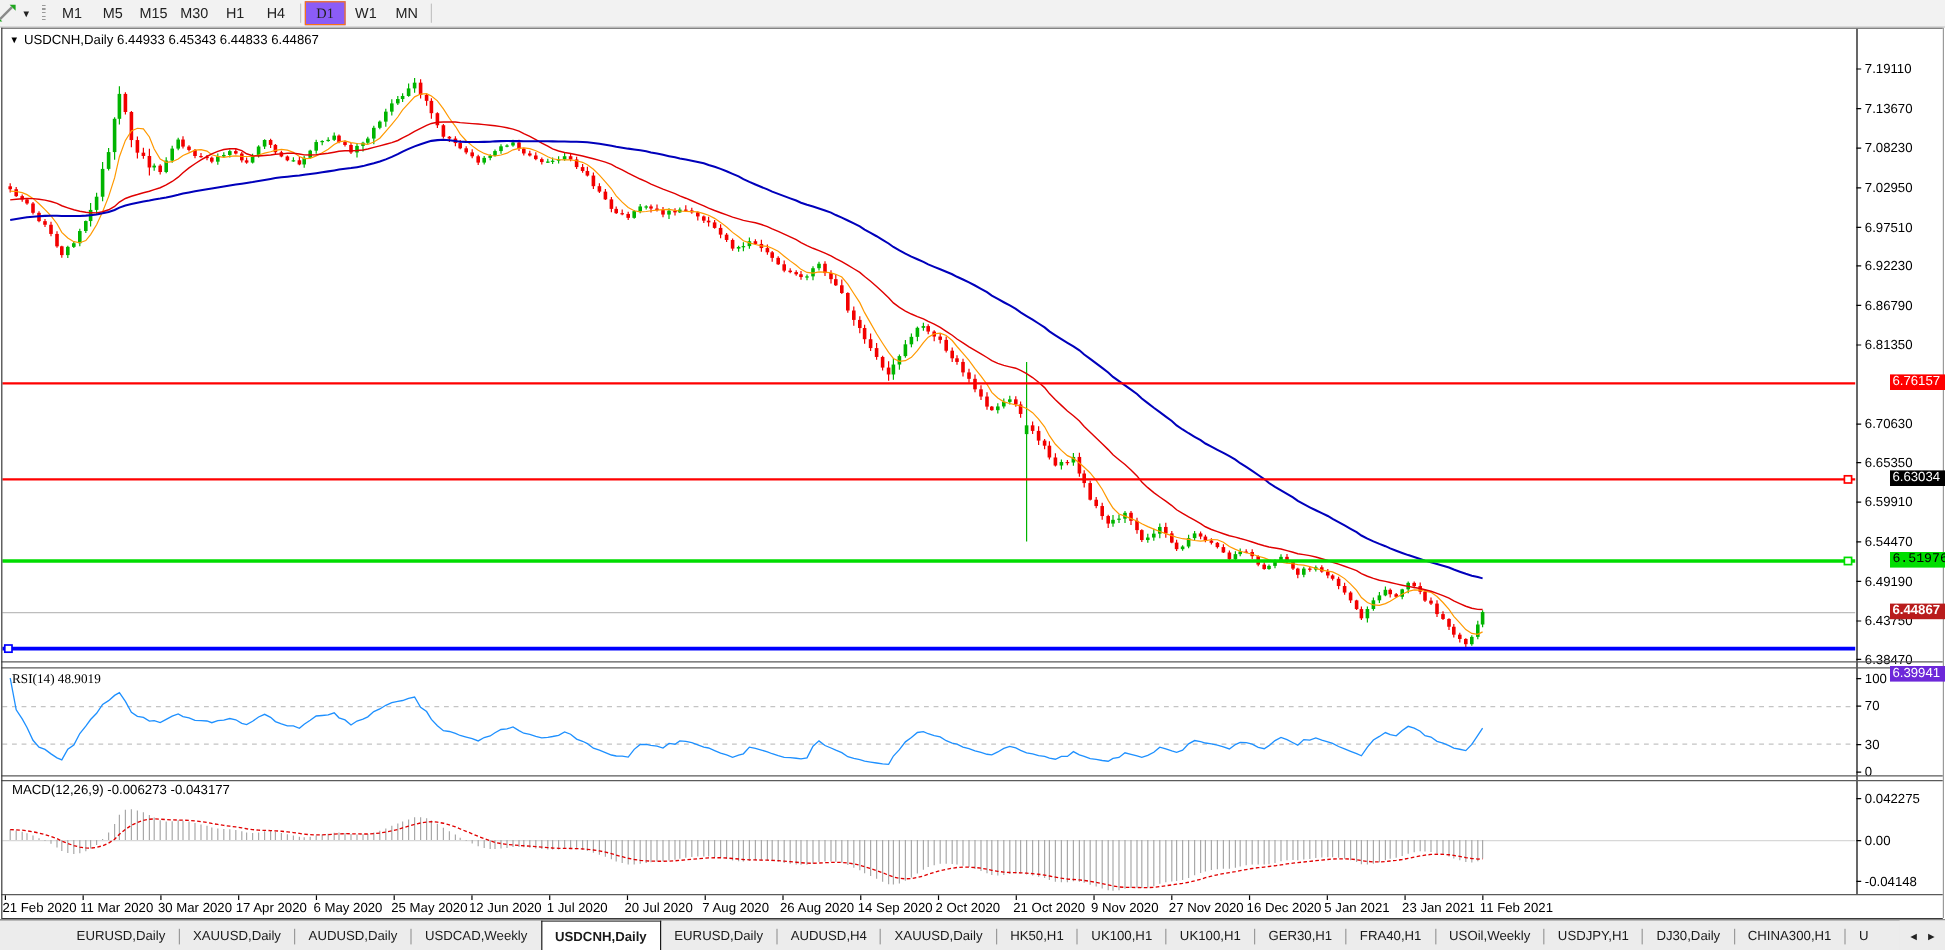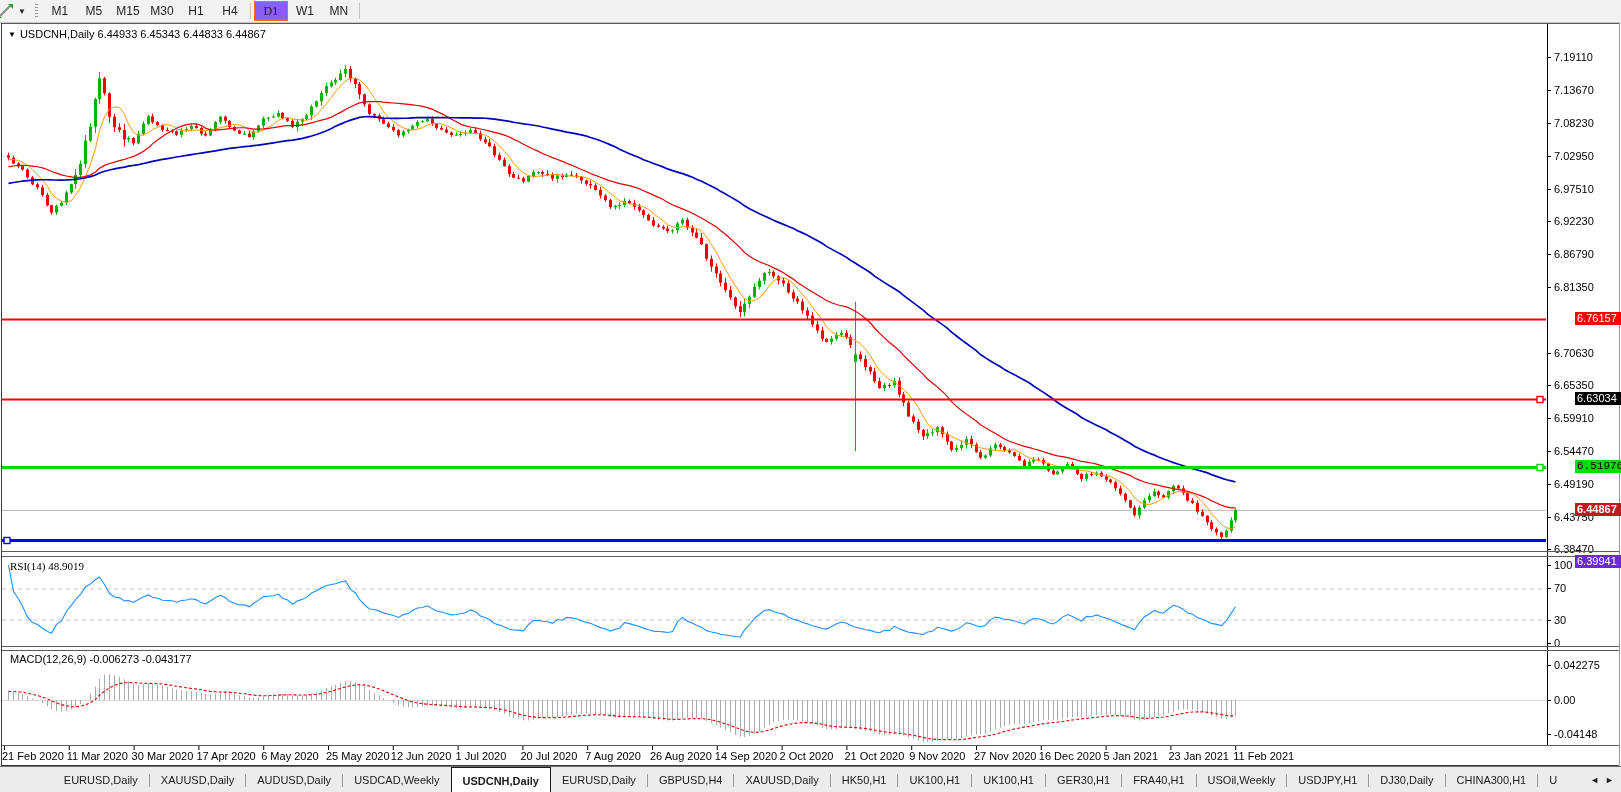--- a/index.html
+++ b/index.html
@@ -978,21 +978,21 @@
     <div class="tab">EURUSD,Daily</div>
     <span class="tab-sep"></span>
     <div class="tab">XAUUSD,Daily</div>
     <span class="tab-sep"></span>
     <div class="tab">AUDUSD,Daily</div>
     <span class="tab-sep"></span>
     <div class="tab">USDCAD,Weekly</div>
     <div class="tab active">USDCNH,Daily</div>
     <div class="tab">EURUSD,Daily</div>
     <span class="tab-sep"></span>
-    <div class="tab">GBPUSD,H4</div>
+    <div class="tab">AUDUSD,H4</div>
     <span class="tab-sep"></span>
     <div class="tab">XAUUSD,Daily</div>
     <span class="tab-sep"></span>
     <div class="tab">HK50,H1</div>
     <span class="tab-sep"></span>
     <div class="tab">UK100,H1</div>
     <span class="tab-sep"></span>
     <div class="tab">UK100,H1</div>
     <span class="tab-sep"></span>
     <div class="tab">GER30,H1</div>

